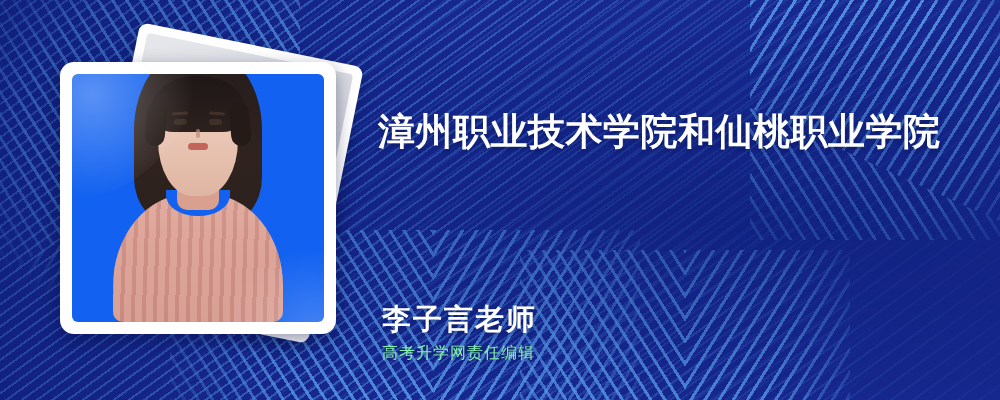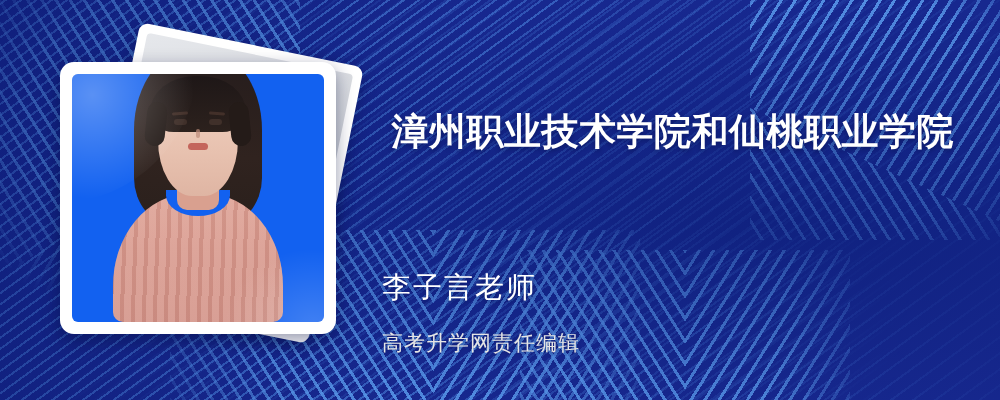--- a/index.html
+++ b/index.html
@@ -183,28 +183,29 @@
   .p-mouth{position:absolute;left:50%;margin-left:-10px;bottom:172px;width:20px;height:7px;
     background:#c4655c;border-radius:10px;}
 
   
   #headline{
     position:absolute;left:378px;top:78px;width:576px;
     color:#ffffff;font-weight:700;font-size:37px;line-height:58px;
     letter-spacing:.5px;
     text-shadow:0 2px 5px rgba(4,12,60,.45);
   }
-  #headline .line{display:block;white-space:nowrap;text-align:right;}
+  #headline .line{display:block;white-space:nowrap;}
   #author-block{position:absolute;left:382px;top:268px;}
   #author-name{
-    color:#ffffff;font-weight:400;font-size:29px;line-height:38px;letter-spacing:2px;
+    color:#ffffff;font-weight:700;font-size:29px;line-height:38px;letter-spacing:2px;
     text-shadow:0 2px 5px rgba(4,12,60,.45);
+    margin-top:32px;
   }
   #author-role{
-    margin-top:23px;color:#e5e5e5;font-weight:400;font-size:21px;line-height:28px;letter-spacing:1px;
+    margin-top:1px;color:#86efac;font-weight:400;font-size:16px;line-height:28px;letter-spacing:1px;
     text-shadow:0 1px 4px rgba(4,12,60,.40);
   }
 </style>
 </head>
 <body>
 
 <div id="banner">
 
   <div class="bg-layer hatch-main"></div>
   <div class="bg-layer hatch-soft"></div>

